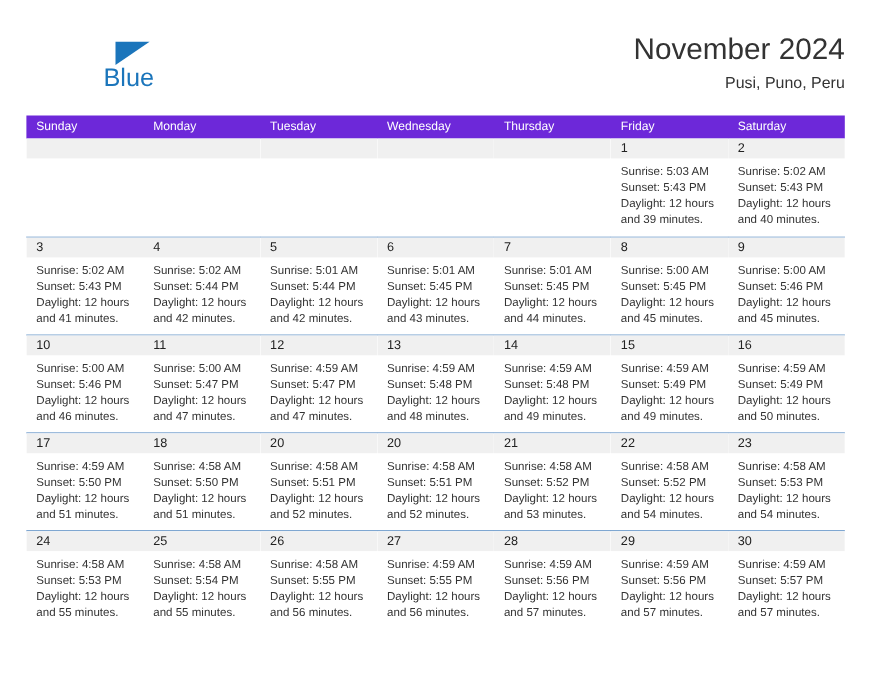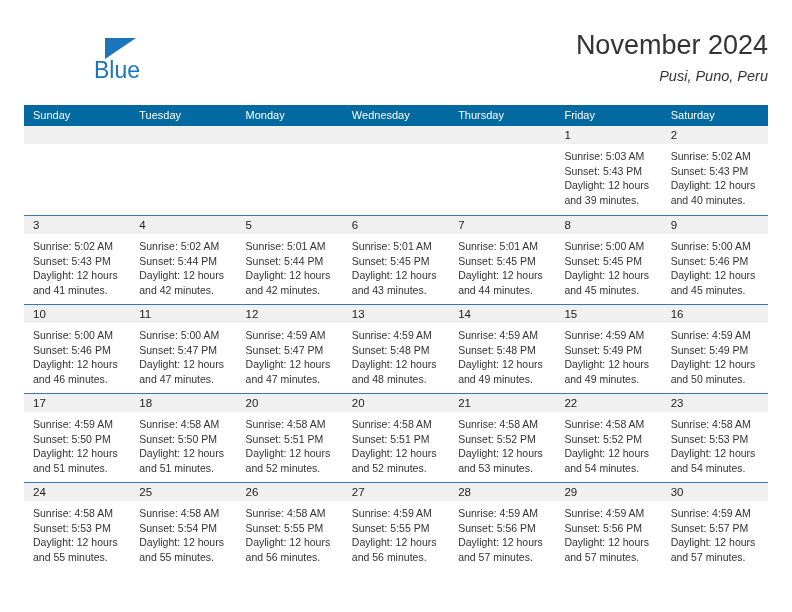--- a/index.html
+++ b/index.html
@@ -75,33 +75,32 @@
     line-height: 34px;
     white-space: nowrap;
     font-weight: normal;
   }
   .cal-subtitle {
     font-size: 14.5px;
     color: #333333;
     line-height: 22px;
     margin-top: 3px;
     white-space: nowrap;
-    font-style: italic;
   }
 
   
   .calendar {
     position: absolute;
     left: 24px;
     top: 105px;
     width: 744px;
   }
   .dow-row {
     display: flex;
-    background: #0369a1;
+    background: #6d28d9;
     height: 21px;
   }
   .dow-cell {
     flex: 1 1 0;
     color: #ffffff;
     font-size: 11px;
     line-height: 21px;
     padding-left: 9px;
     box-sizing: border-box;
     white-space: nowrap;
@@ -156,22 +155,22 @@
     </div>
     <div class="title-block">
       <div class="cal-title">November 2024</div>
       <div class="cal-subtitle">Pusi, Puno, Peru</div>
     </div>
   </div>
 
   <div class="calendar">
     <div class="dow-row" id="dow-row">
         <div class="dow-cell">Sunday</div>
+        <div class="dow-cell">Monday</div>
         <div class="dow-cell">Tuesday</div>
-        <div class="dow-cell">Monday</div>
         <div class="dow-cell">Wednesday</div>
         <div class="dow-cell">Thursday</div>
         <div class="dow-cell">Friday</div>
         <div class="dow-cell">Saturday</div>
       </div>
     <div id="weeks-container">
         <div class="week-row first">
           <div class="day-cell empty">
             <div class="day-num-strip">
               <span class="day-num"></span>

